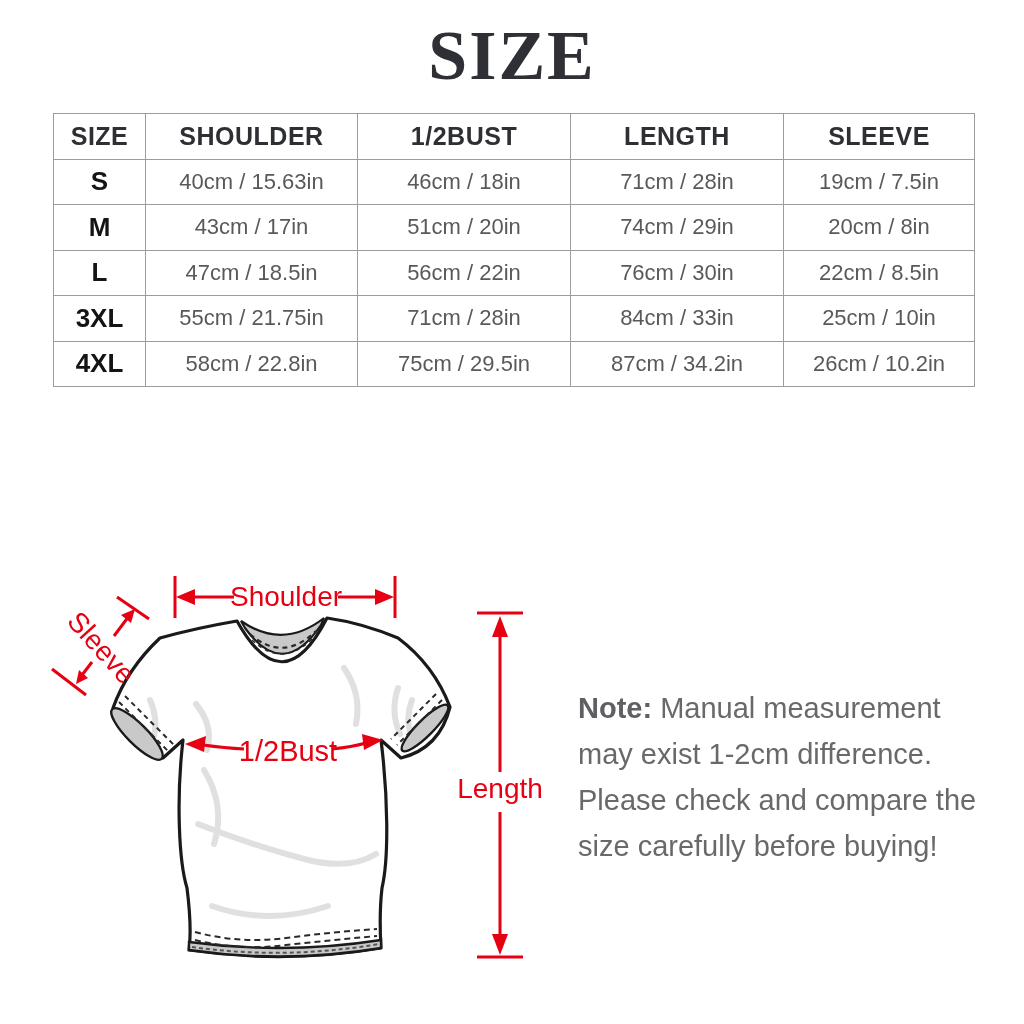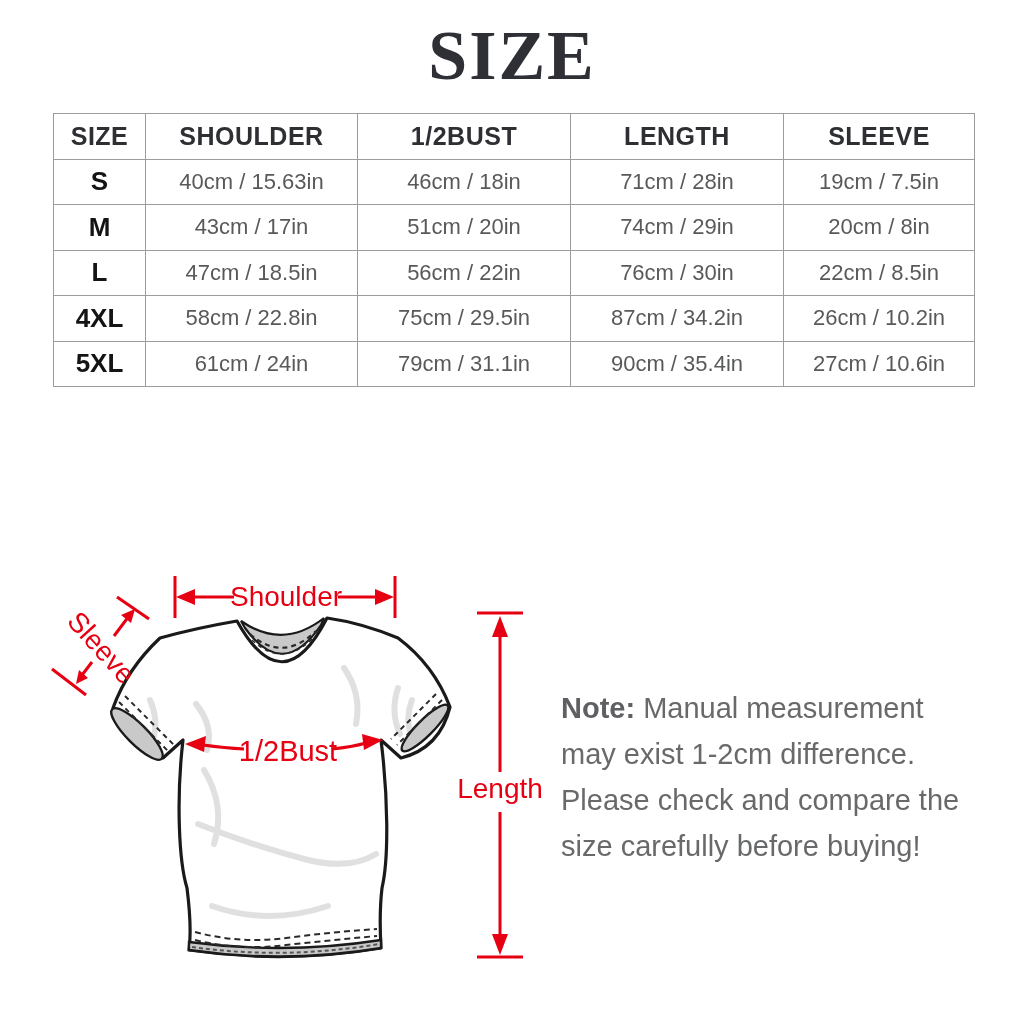--- a/index.html
+++ b/index.html
@@ -26,21 +26,21 @@
   table.size-table tbody th{
     font-weight:700;font-size:26px;color:#141414;
   }
   table.size-table tbody td{
     font-weight:400;font-size:22px;color:#58595b;
   }
 
   .diagram-layer{position:absolute;left:0;top:0;width:1024px;height:1024px;z-index:1;}
 
   .note{
-    position:absolute;left:561px;top:685px;width:402px;z-index:2;
+    position:absolute;left:578px;top:685px;width:402px;z-index:2;
     font-size:29px;line-height:46px;color:#68696b;
   }
   .note b{font-weight:700;color:#5f6063;}
 </style>
 </head>
 <body>
 
 <h1 class="page-title">SIZE</h1>
 
 <table class="size-table">
@@ -76,32 +76,32 @@
       <td>20cm / 8in</td>
     </tr>
     <tr>
       <th>L</th>
       <td>47cm / 18.5in</td>
       <td>56cm / 22in</td>
       <td>76cm / 30in</td>
       <td>22cm / 8.5in</td>
     </tr>
     <tr>
+      <th>3XL</th>
+      <td>55cm / 21.75in</td>
+      <td>71cm / 28in</td>
+      <td>84cm / 33in</td>
+      <td>25cm / 10in</td>
+    </tr>
+    <tr>
       <th>4XL</th>
       <td>58cm / 22.8in</td>
       <td>75cm / 29.5in</td>
       <td>87cm / 34.2in</td>
       <td>26cm / 10.2in</td>
-    </tr>
-    <tr>
-      <th>5XL</th>
-      <td>61cm / 24in</td>
-      <td>79cm / 31.1in</td>
-      <td>90cm / 35.4in</td>
-      <td>27cm / 10.6in</td>
     </tr>
   </tbody>
 </table>
 
 <svg class="diagram-layer" viewBox="0 0 1024 1024" xmlns="http://www.w3.org/2000/svg">
 
   <g>
     <path d="M 237 621
              Q 196 628 160 638
              Q 127 669 113 708

